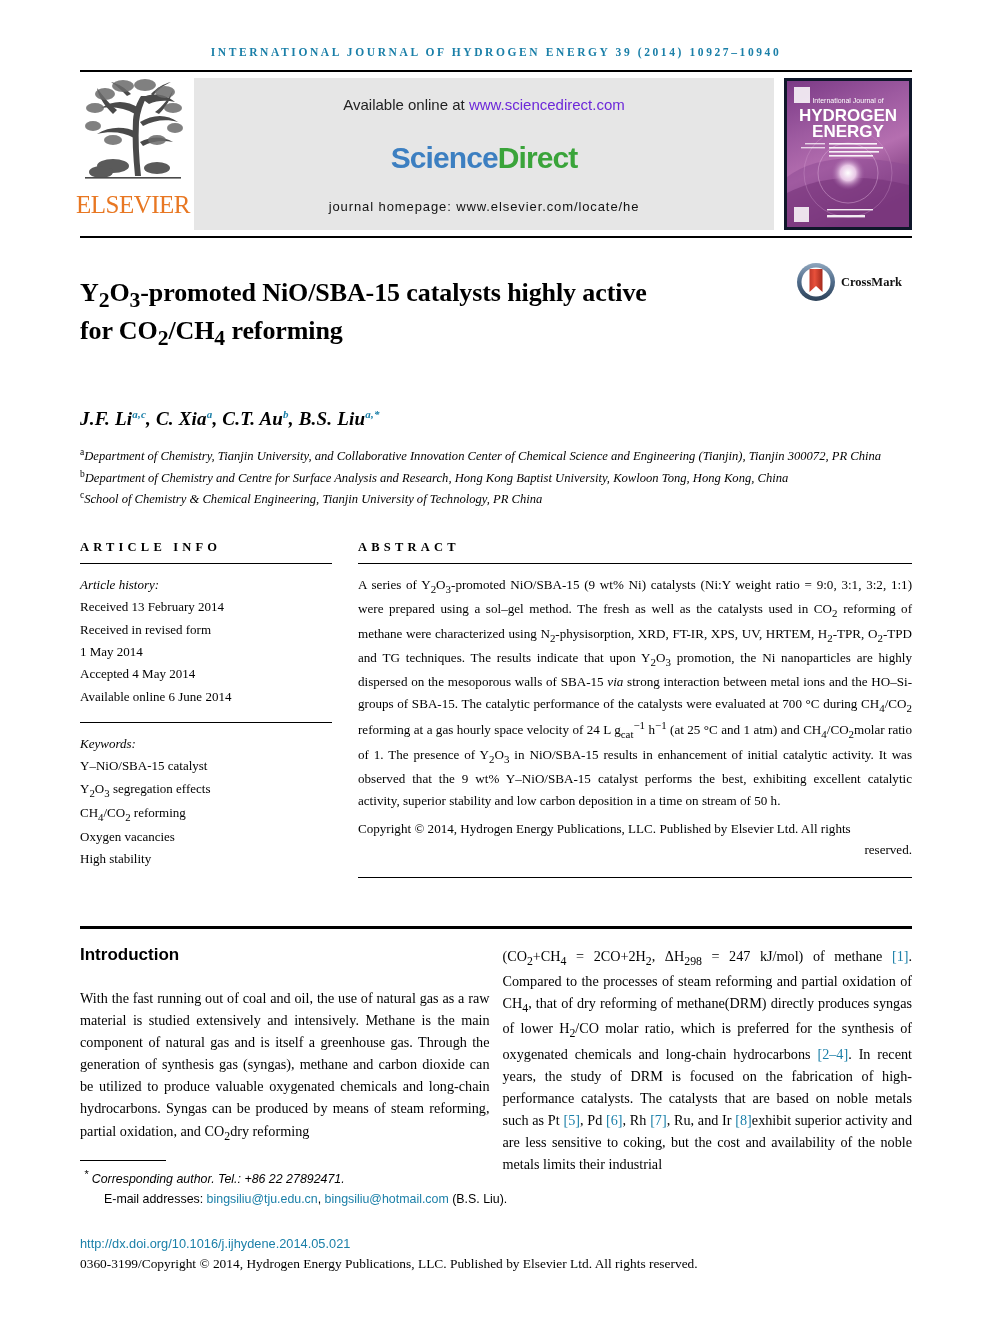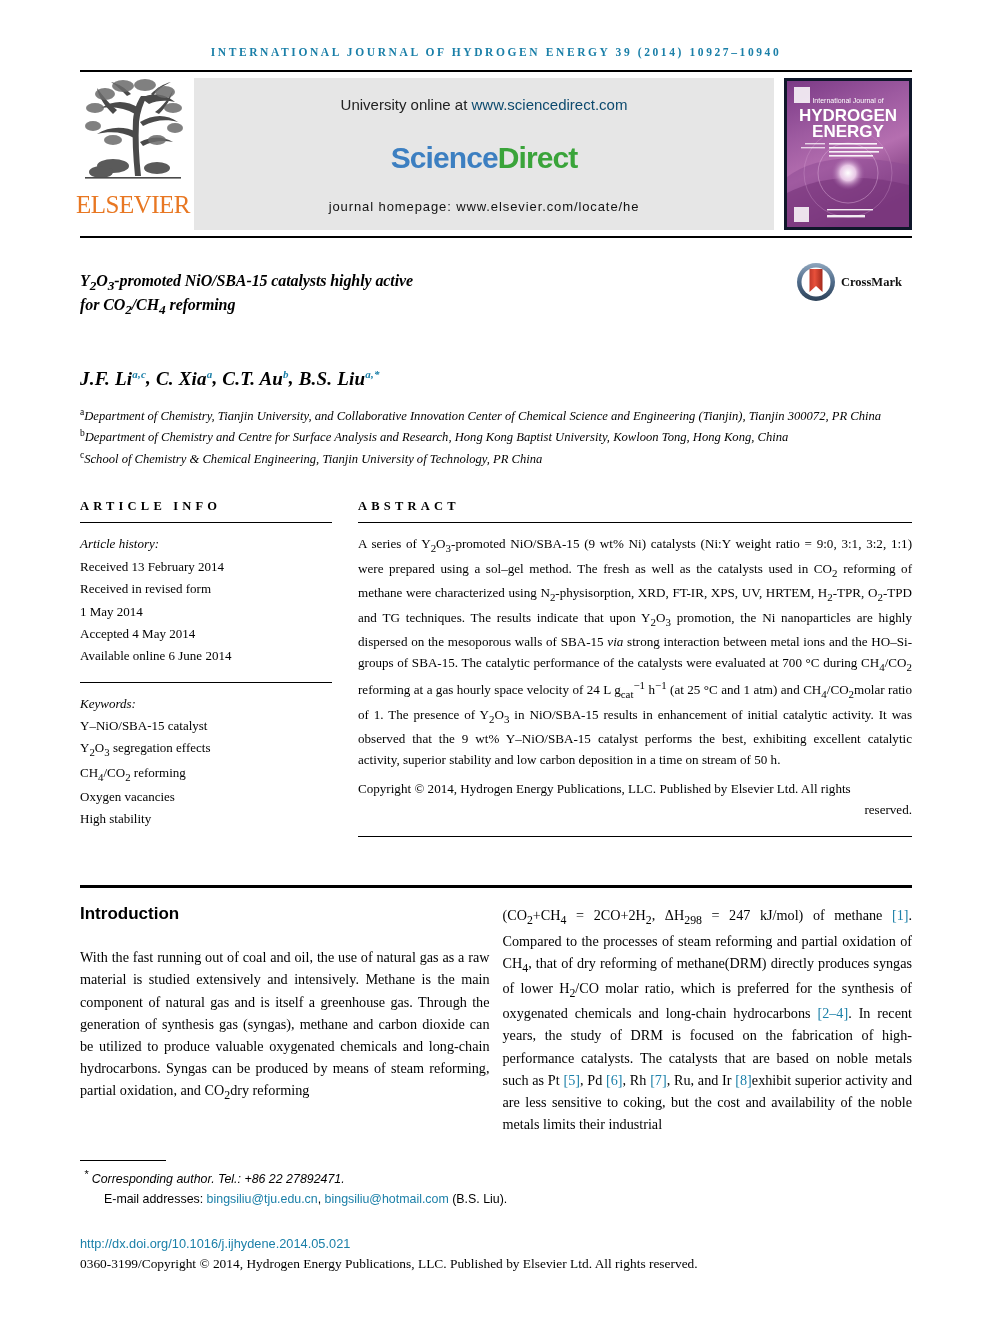--- a/index.html
+++ b/index.html
@@ -76,21 +76,21 @@
     justify-content: space-between;
     padding: 18px 0 16px 0;
     box-sizing: border-box;
   }
   .avail-line {
     font-family: "Liberation Sans", sans-serif;
     font-size: 15px;
     color: #222;
     white-space: nowrap;
   }
-  .avail-line .sd-url { color: #0c4a6e; }
+  .avail-line .sd-url { color: #6d28d9; }
   .sd-word {
     font-family: "Liberation Sans", sans-serif;
     font-weight: bold;
     font-size: 30px;
     letter-spacing: -0.9px;
     margin-top: 4px;
   }
   .sd-word .sci { color: #3c7fc1; }
   .sd-word .direct { color: #3aa43a; }
   .homepage-line {
@@ -115,26 +115,25 @@
 
   
   .title-row {
     display: flex;
     align-items: flex-start;
     margin-top: 22px;
   }
   .article-title {
     font-family: "Liberation Serif", serif;
     font-weight: bold;
-    font-size: 16px;
+    font-size: 26px;
     line-height: 1.26;
     flex: 1 1 auto;
     padding-right: 16px;
     letter-spacing: -0.1px;
-    font-style: italic;
   }
   .crossmark {
     flex: 0 0 116px;
     display: flex;
     align-items: center;
     gap: 5px;
     padding-top: 2px;
   }
   .crossmark-text {
     font-family: "Liberation Serif", serif;
@@ -290,21 +289,21 @@
           <ellipse cx="18" cy="94" rx="12" ry="6"></ellipse>
           <ellipse cx="74" cy="90" rx="13" ry="6"></ellipse>
         </g>
         <rect x="2" y="99" width="96" height="1.6" fill="#4a4a4a"></rect>
       </svg>
       <div class="elsevier-word">ELSEVIER</div>
     </div>
 
     <div class="sd-banner">
       <div class="avail-line">
-        <span>University online at </span><span class="sd-url">www.sciencedirect.com</span>
+        <span>Available online at </span><span class="sd-url">www.sciencedirect.com</span>
       </div>
       <div class="sd-word">
         <span class="sci">Science</span><span class="direct">Direct</span>
       </div>
       <div class="homepage-line">journal homepage: www.elsevier.com/locate/he</div>
     </div>
 
     <div class="cover-thumb">
       <svg viewBox="0 0 122 150" width="122" height="150" preserveAspectRatio="none">
         <defs>

